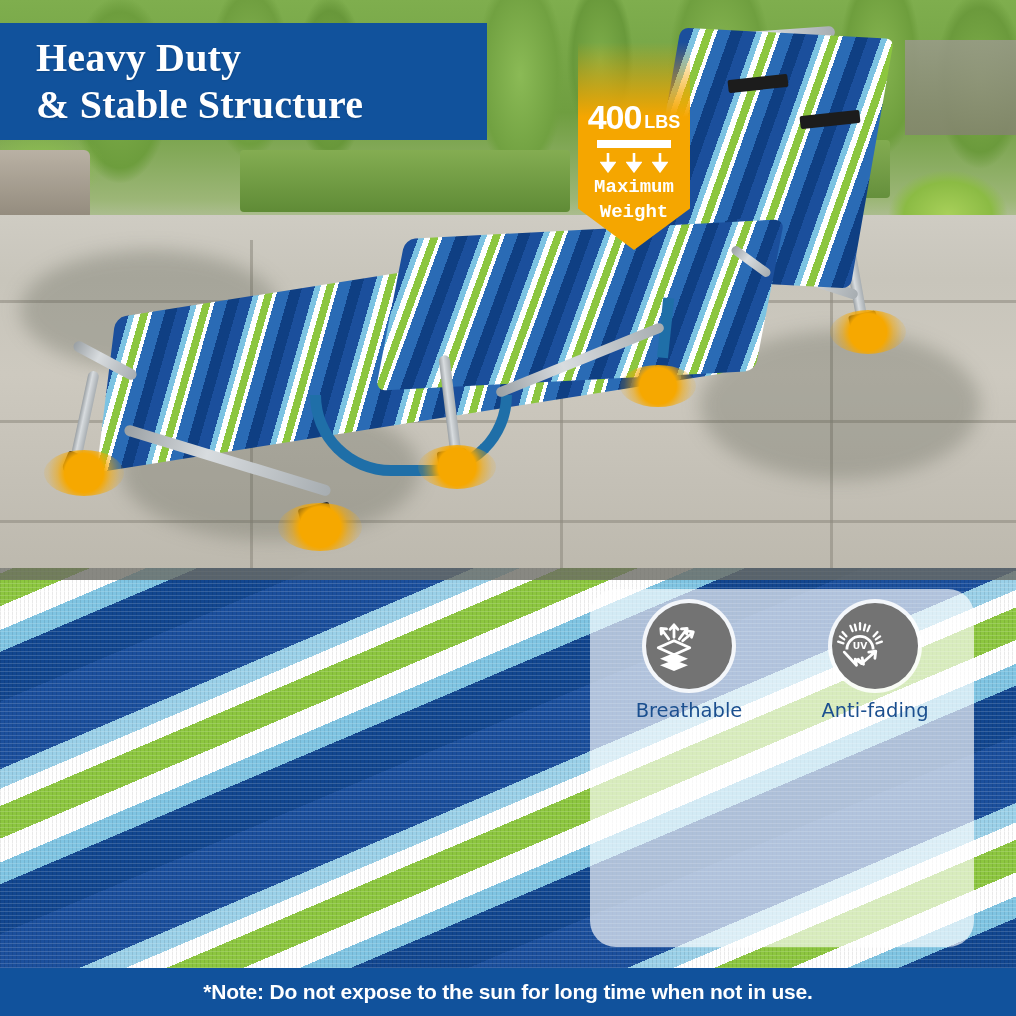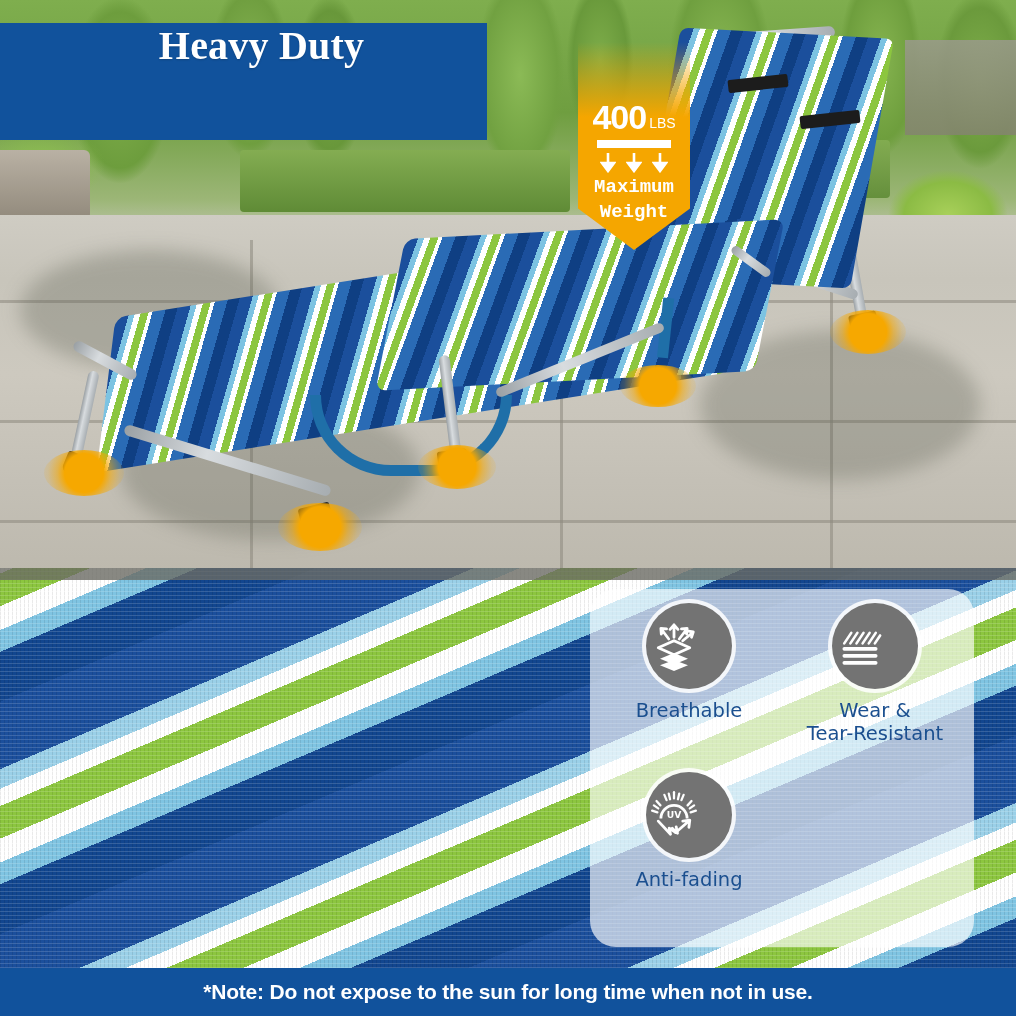--- a/index.html
+++ b/index.html
@@ -48,31 +48,31 @@
       #1b4f9c 0px,#1b4f9c 13px,
       #7cc3e2 13px,#7cc3e2 19px,
       #ffffff 19px,#ffffff 25px,
       #8cc63f 25px,#8cc63f 33px,
       #ffffff 33px,#ffffff 37px,
       #2a6bb5 37px,#2a6bb5 50px,
       #0f3f83 50px,#0f3f83 62px);}
 
   
   .headline{position:absolute;left:0;top:23px;width:487px;height:117px;background:#11529c;
-    display:flex;flex-direction:row;justify-content:center;padding-left:36px;box-sizing:border-box;}
+    display:flex;flex-direction:column;justify-content:center;padding-left:36px;box-sizing:border-box;}
   .headline div{font-family:"Liberation Serif",serif;font-weight:bold;color:#fff;font-size:40px;
     line-height:1.16;letter-spacing:.2px;text-shadow:0 1px 2px rgba(0,0,0,.18);}
 
   
   .badge400{position:absolute;left:578px;top:42px;width:112px;height:208px;
     background:linear-gradient(180deg,rgba(245,166,0,0) 0%,rgba(245,166,0,.45) 16%,#f5a600 36%,#f5a600 100%);
     clip-path:polygon(0 0,100% 0,100% 80%,50% 100%,0 80%);text-align:center;}
   .badge400 .l1{padding-top:58px;color:#fff;line-height:1;white-space:nowrap;}
   .badge400 .num{font-size:34px;font-weight:bold;letter-spacing:-1px;vertical-align:-1px;}
-  .badge400 .unit{font-size:14px;font-weight:normal;margin-left:3px;margin-top:32px;}
+  .badge400 .unit{font-size:18px;font-weight:bold;margin-left:3px;margin-top:32px;}
   .badge400 .bar{width:74px;height:8px;background:#fff;margin:6px auto 0;}
   .badge400 .arrows{display:flex;justify-content:space-around;width:78px;margin:5px auto 0;}
   .badge400 .mw{color:#fff;font-size:19px;font-weight:bold;line-height:1.12;margin-top:4px;font-family:Liberation Mono, monospace;}
 
   
   .photo-bottom{position:absolute;left:0;top:568px;width:1016px;height:400px;overflow:hidden;
     background:repeating-linear-gradient(-23deg,
       #12468f 0px,#12468f 46px,
       #7fc4e2 46px,#7fc4e2 66px,
       #ffffff 66px,#ffffff 88px,
@@ -85,21 +85,21 @@
                      repeating-linear-gradient(90deg,rgba(0,0,0,.28) 0 1px,rgba(0,0,0,0) 1px 4px);}
   .topstrip{position:absolute;left:0;top:0;width:1016px;height:12px;background:#6a6a63;opacity:.8;}
 
   
   .features{position:absolute;left:590px;top:589px;width:384px;height:358px;border-radius:26px;
     background:rgba(255,255,255,.66);display:grid;grid-template-columns:1fr 1fr;
     grid-template-rows:1fr 1fr;box-sizing:border-box;padding:14px 6px 6px;}
   .feat{display:flex;flex-direction:column;align-items:center;}
   .circ{width:86px;height:86px;border-radius:50%;background:#737373;
     box-shadow:0 0 0 4px rgba(255,255,255,.85);display:flex;align-items:center;}
-  .feat-label{margin-top:11px;color:#1b4f8f;font-size:19.5px;line-height:1.16;text-align:center;
+  .feat-label{margin-top:11px;color:#1b4f8f;font-size:19.5px;line-height:1.16;text-align:left;
     font-family:"DejaVu Sans",sans-serif;}
 
   
   .note{position:absolute;left:0;top:968px;width:1016px;height:48px;background:#11529c;
     display:flex;align-items:center;justify-content:center;}
   .note span{color:#fff;font-size:21px;letter-spacing:-.2px;font-family:"Liberation Sans",sans-serif;font-weight:bold;}
 </style>
 </head>
 <body>
 
@@ -160,20 +160,21 @@
       <div class="foot" style="left:378px;top:425px;width:30px;height:22px;transform:rotate(-8deg);"></div>
       <div class="glow" style="left:358px;top:420px;width:78px;height:44px;"></div>
 
       <div class="tube" style="left:430px;top:330px;width:180px;height:10px;transform:rotate(-22deg);"></div>
       <div class="glow" style="left:560px;top:340px;width:76px;height:42px;"></div>
       <div class="tube" style="left:668px;top:232px;width:46px;height:9px;transform:rotate(36deg);"></div>
     </div>
 
     <div class="headline">
       <div>Heavy Duty</div>
+      <div>&amp; Stable Structure</div>
     </div>
 
     <div class="badge400">
       <div class="l1">
         <span class="num">400</span><span class="unit">LBS</span>
       </div>
       <div class="bar"></div>
       <div class="arrows">
         <svg width="16" height="20" viewBox="0 0 16 20">
             <path d="M8 0 L8 12 M8 18 L2 10 L14 10 Z" stroke="#fff" stroke-width="2.6" fill="#fff"></path>
@@ -209,41 +210,20 @@
           </g>
           <path d="M32 26 L50 34 L32 42 L14 34 Z" fill="none" stroke="#fff" stroke-width="3.2" stroke-linejoin="round"></path>
           <path d="M32 40 L48 46.5 L32 53 L16 46.5 Z" fill="#fff"></path>
           <path d="M32 48 L48 54 L32 60.5 L16 54 Z" fill="#fff"></path>
         </svg>
       </div>
       <div class="feat-label">Breathable</div>
     </div>
 
 
-    <div class="feat">
-      <div class="circ">
-        <svg width="56" height="56" viewBox="0 0 64 64">
-          <g stroke="#fff" stroke-width="3" stroke-linecap="round">
-            <path d="M14 29 L22 17"></path>
-              <path d="M21 29 L29 17"></path>
-              <path d="M28 29 L36 17"></path>
-            <path d="M35 29 L43 17"></path>
-              <path d="M42 29 L50 17"></path>
-              <path d="M49 29 L55 20"></path>
-          </g>
-          <rect x="12" y="33" width="40" height="4.4" fill="#fff" rx="2"></rect>
-          <rect x="12" y="41" width="40" height="4.4" fill="#fff" rx="2"></rect>
-          <rect x="12" y="49" width="40" height="4.4" fill="#fff" rx="2"></rect>
-        </svg>
-      </div>
-      <div class="feat-label">
-        <span>Wear &amp;</span><br>
-        <span>Tear-Resistant</span>
-      </div>
-    </div>
 
     <div class="feat">
       <div class="circ">
         <svg width="56" height="56" viewBox="0 0 64 64">
           <g stroke="#fff" stroke-width="2.6" stroke-linecap="round">
             <path d="M32 6 L32 13"></path>
               <path d="M21 9 L23.5 15"></path>
               <path d="M43 9 L40.5 15"></path>
             <path d="M12 16 L16.5 21"></path>
               <path d="M52 16 L47.5 21"></path>

